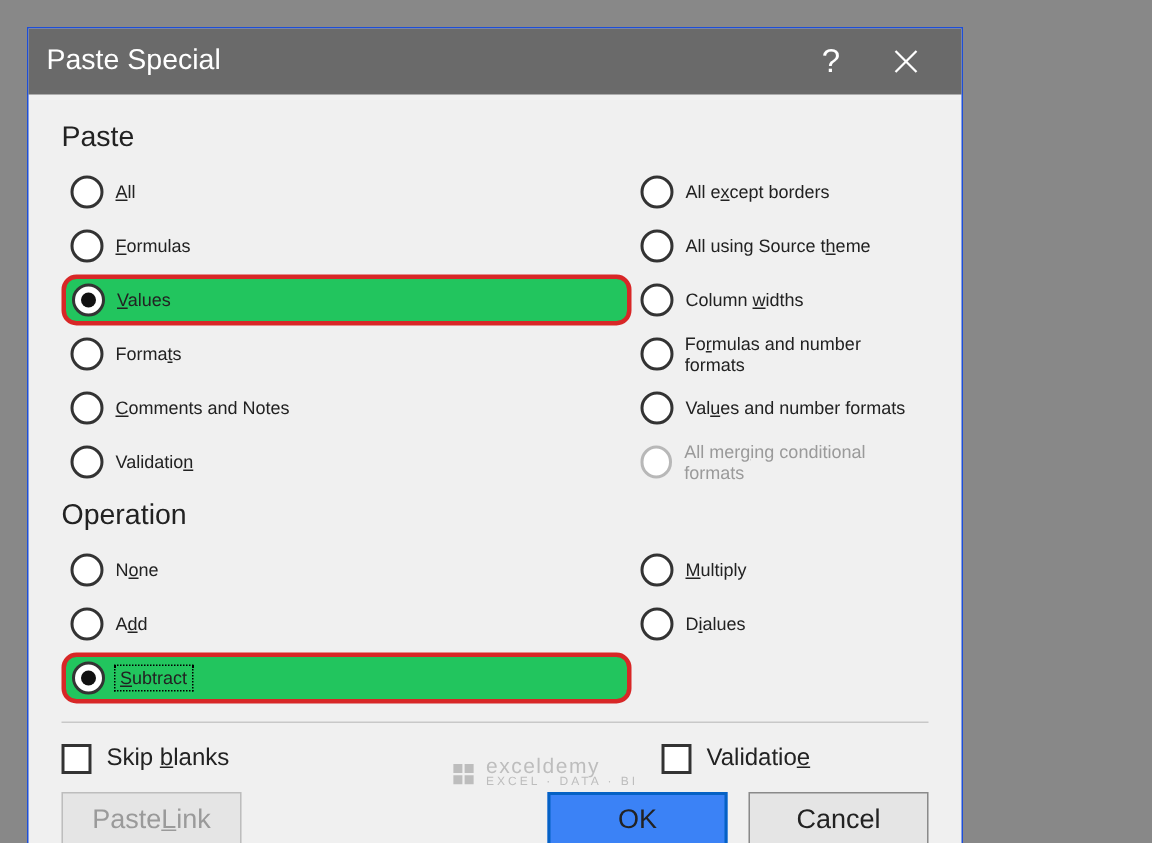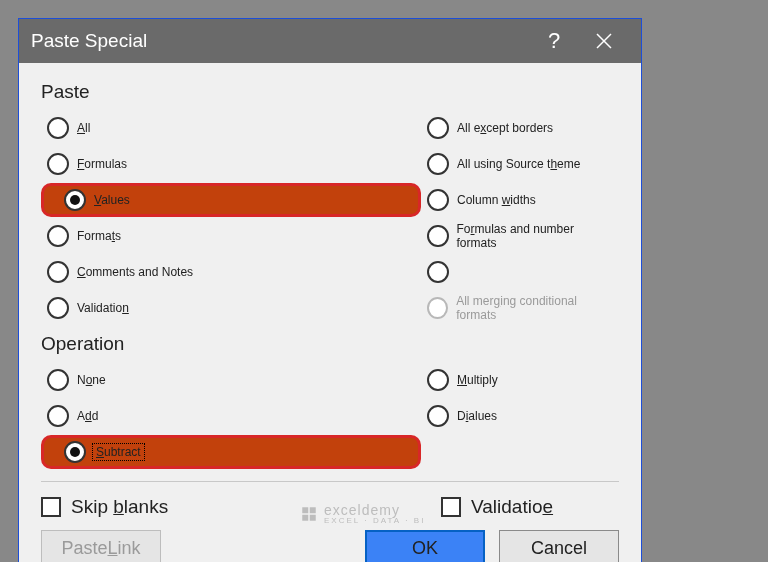--- a/index.html
+++ b/index.html
@@ -88,24 +88,24 @@
   border-radius: 50%;
   display: block;
 }
 .radio.disabled { border-color: #b8b8b8; }
 .opt-label {
   font-size: 12px;
   color: #222;
 }
 .opt-label.disabled { color: #9a9a9a; }
 .highlight {
-  background: #c2410c;
+  background: #22c55e;
   border: 3px solid #d82727;
   border-radius: 10px;
-  padding: 0 6px 0 20px;
+  padding: 0 6px 0 4px;
 }
 .focus-rect {
   outline: 1.5px dotted #000;
   outline-offset: 1px;
   padding: 0 2px;
 }
 .underline-char { text-decoration: underline; }
 .divider {
   border: none;
   border-top: 1px solid #c8c8c8;
@@ -121,21 +121,21 @@
   width: 20px;
   height: 20px;
   border: 2px solid #333;
   background: #fff;
   display: inline-block;
   margin-right: 10px;
 }
 .chk {
   display: flex;
   align-items: center;
-  font-size: 19px;
+  font-size: 16px;
   color: #222;
 }
 .buttons {
   margin-top: auto;
   display: flex;
   align-items: center;
   gap: 14px;
   padding-top: 12px;
   padding-bottom: 8px;
 }
@@ -160,21 +160,21 @@
 }
 .spacer { flex: 1; }
 .watermark {
   position: absolute;
   left: 300px;
   top: 502px;
   color: #bdbdbd;
   font-size: 14px;
   letter-spacing: 1px;
   display: flex;
-  align-items: center;
+  align-items: flex-end;
   gap: 6px;
 }
 .watermark .wm-icon {
   width: 18px; height: 18px;
 }
 .watermark .wm-sub {
   font-size: 8px;
   letter-spacing: 2px;
   display: block;
   margin-top: -2px;
@@ -238,20 +238,21 @@
           <div class="opt">
             <span class="radio"></span>
             <span class="opt-label"><span>Column </span><span class="underline-char">w</span><span>idths</span></span>
           </div>
           <div class="opt">
             <span class="radio"></span>
             <span class="opt-label"><span>Fo</span><span class="underline-char">r</span><span>mulas and number formats</span></span>
           </div>
           <div class="opt">
             <span class="radio"></span>
+            <span class="opt-label"><span>Val</span><span class="underline-char">u</span><span>es and number formats</span></span>
           </div>
           <div class="opt">
             <span class="radio disabled"></span>
             <span class="opt-label disabled"><span>All mer</span><span class="underline-char">g</span><span>ing conditional formats</span></span>
           </div>
         </div>
     </div>
 
     <div class="group-label" style="margin-top:8px">Operation</div>
     <div class="cols">

